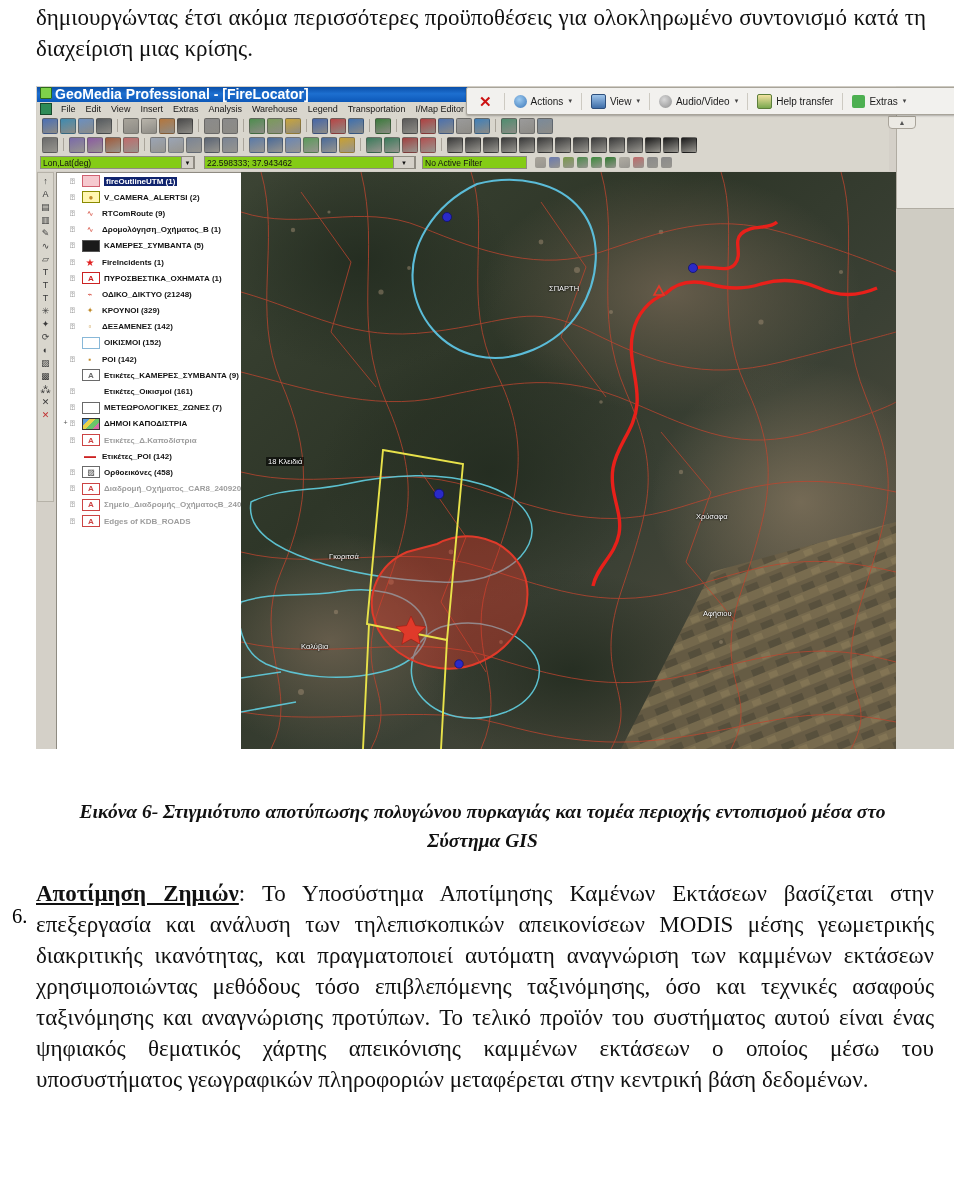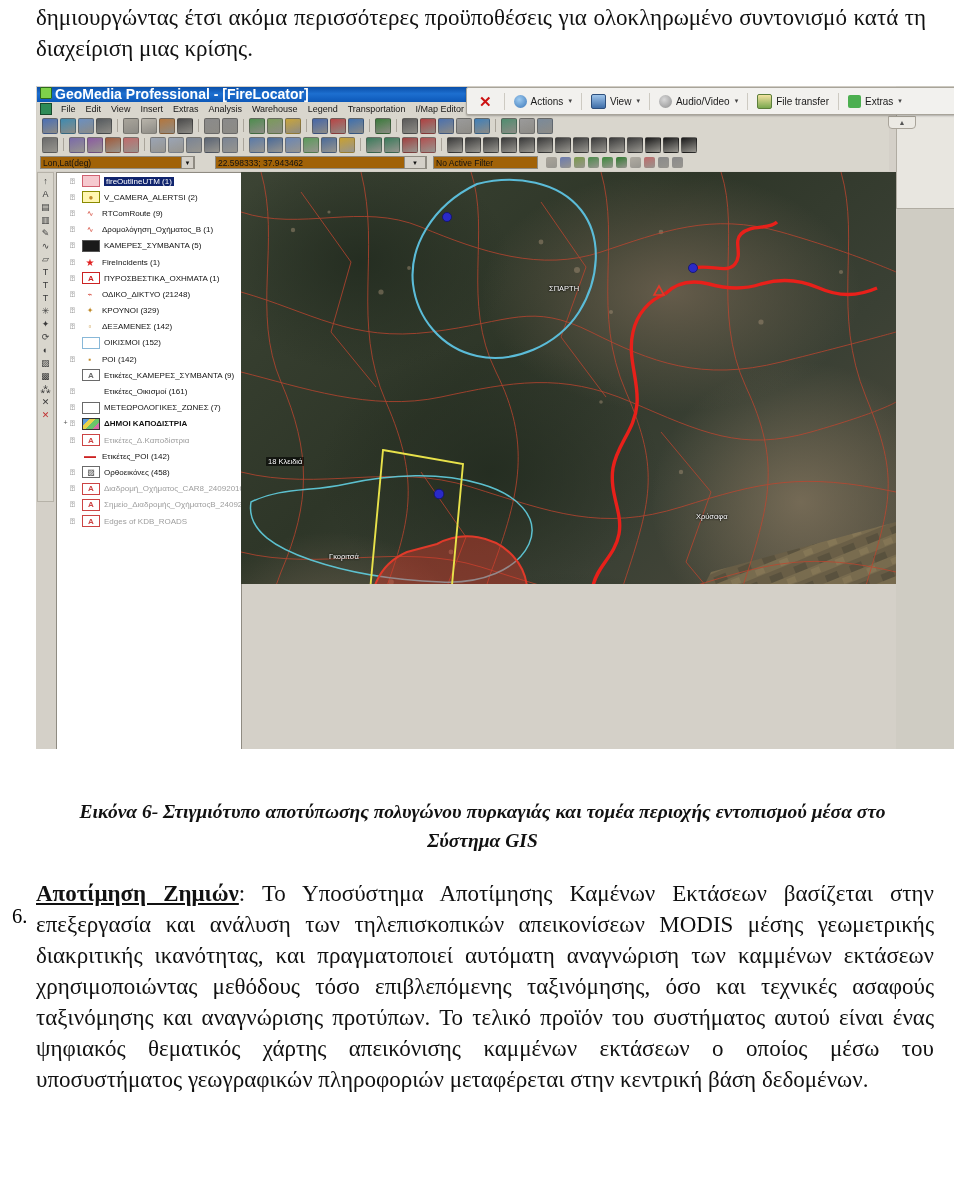--- a/index.html
+++ b/index.html
@@ -65,51 +65,51 @@
   .tbrow{position:absolute;left:1px;width:852px;background:#d9d6cd;display:flex;align-items:center;
          border-bottom:1px solid #c3bfb5;}
   #tbrow1{top:30px;height:19px;}
   #tbrow2{top:49px;height:19px;}
   .tbtn{width:14px;height:14px;margin:0 1px;border-radius:2px;flex:0 0 auto;position:relative;}
   .sep{width:1px;height:13px;background:#a9a49a;margin:0 4px;flex:0 0 auto;}
   .tb-pad{width:4px;flex:0 0 auto;}
 
   
   #coordrow{position:absolute;left:1px;top:68px;width:852px;height:17px;background:#d9d6cd;display:flex;align-items:center;}
-  .combo{height:13px;background:#a16207;border:1px solid #8f8b82;display:flex;align-items:center;
+  .combo{height:13px;background:#84cc16;border:1px solid #8f8b82;display:flex;align-items:center;
          font-size:8.5px;color:#111;padding-left:2px;box-sizing:border-box;white-space:nowrap;overflow:hidden;}
   .combo .arrow{margin-left:auto;width:11px;height:11px;background:#d4d0c8;border:1px solid #8f8b82;
                 display:flex;align-items:center;justify-content:center;font-size:6px;}
   #cb-proj{width:155px;margin-left:3px;}
-  #cb-coord{width:212px;margin-left:20px;}
+  #cb-coord{width:212px;margin-left:9px;}
   #cb-coord .arrow{width:20px;height:13px;}
   #cb-filter{width:105px;margin-left:6px;border:1px solid #8f8b82;}
   .minitools{display:flex;align-items:center;gap:3px;margin-left:8px;}
   .minitool{width:11px;height:11px;border-radius:2px;}
 
   
   #vtool{position:absolute;left:1px;top:86px;width:17px;height:330px;background:#d9d6cd;
          border:1px solid #b6b2a8;display:flex;flex-direction:column;align-items:center;padding-top:3px;gap:2px;box-sizing:border-box;}
   .vt{width:11px;height:11px;font-size:9px;line-height:11px;text-align:center;color:#3a3a3a;}
 
   
   #legend{position:absolute;left:20px;top:86px;width:184px;height:580px;background:#fff;
           border:1px solid #8f8b82;overflow:hidden;}
   .lrow{display:flex;align-items:center;height:16.2px;padding-left:4px;font-size:8px;color:#111;white-space:nowrap;}
   .lrow .exp{width:9px;height:9px;flex:0 0 auto;font-size:7px;line-height:8px;text-align:center;color:#555;}
   .lrow .chk{width:9px;height:9px;flex:0 0 auto;margin-right:3px;color:#555;font-size:8px;line-height:9px;}
   .lrow .sw{width:16px;height:10px;flex:0 0 auto;margin-right:4px;border:1px solid #9a9a9a;
             display:flex;align-items:center;justify-content:center;font-size:8px;overflow:hidden;}
-  .lrow .lbl{overflow:hidden;text-overflow:clip;}
+  .lrow .lbl{overflow:hidden;text-overflow:clip;font-weight:bold;}
   .lrow.sel .lbl{background:#10246e;color:#fff;padding:0 2px;}
   .lrow.dim .lbl{color:#9d9d9d;}
   .lrow.grp .lbl{font-weight:bold;}
 
   
-  #map{position:absolute;left:205px;top:86px;width:655px;height:412px;overflow:hidden;background:#2a2f24;}
+  #map{position:absolute;left:205px;top:86px;width:655px;height:577px;overflow:hidden;background:#2a2f24;}
   #mapimg{position:absolute;inset:0;}
 
   
   #rbar{
     position:absolute;left:430px;top:1px;width:488px;height:26px;background:#f2f1ee;
     border:1px solid #a8a49a;border-radius:2px;display:flex;align-items:center;
     font-size:10px;color:#1a1a1a;box-shadow:0 1px 2px rgba(0,0,0,.25);
   }
   .rb-item{display:flex;align-items:center;gap:4px;padding:0 9px;height:100%;white-space:nowrap;}
   .rb-sep{width:1px;height:17px;background:#cdcac2;}
@@ -575,21 +575,21 @@
 
     <span class="rb-item">
       <span class="rb-ico" style="background:radial-gradient(circle at 40% 35%,#d8d8d8,#8d8d8d);border-radius:50%"></span>
       <span>Audio/Video</span>
       <span class="rb-caret">▾</span>
     </span>
     <span class="rb-sep"></span>
 
     <span class="rb-item">
       <span class="rb-ico" style="background:linear-gradient(#f3e2a0,#79a84f);border:1px solid #5c7f3a"></span>
-      <span>File transfer</span>
+      <span>Help transfer</span>
     </span>
     <span class="rb-sep"></span>
 
     <span class="rb-item">
       <span class="rb-ico" style="background:#4caf50;border-radius:2px"></span>
       <span>Extras</span>
       <span class="rb-caret">▾</span>
     </span>
   </div>
 </div>

